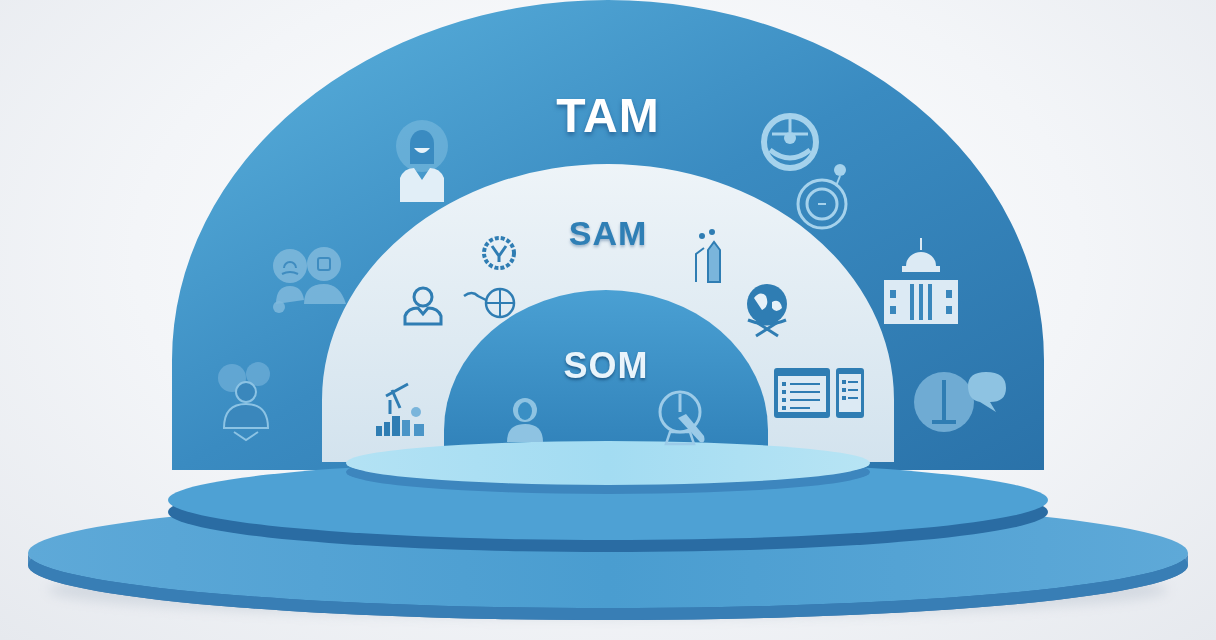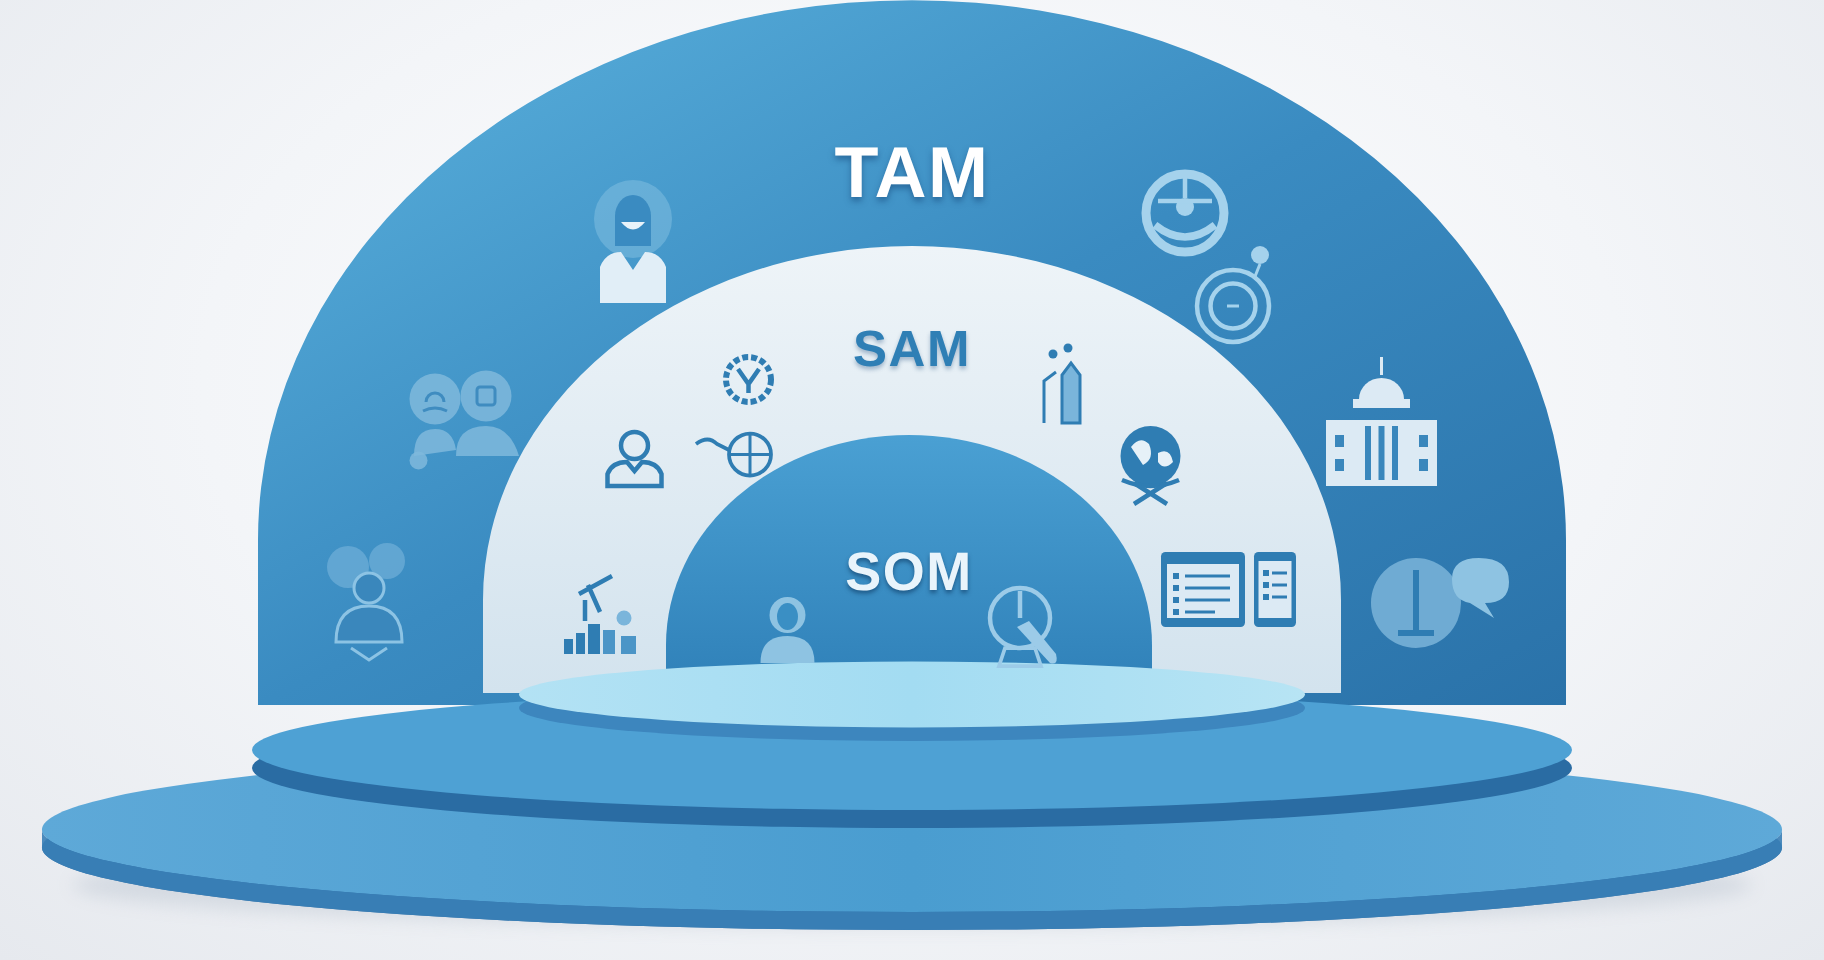--- a/index.html
+++ b/index.html
@@ -23,21 +23,21 @@
     }
     .label-tam {
       left: 608px; top: 88px; font-size: 48px; color: #ffffff;
       text-shadow: 0 3px 4px rgba(20,70,120,0.55);
     }
     .label-sam {
       left: 608px; top: 214px; font-size: 34px; color: #2f7fb5;
       text-shadow: 0 2px 3px rgba(20,70,120,0.35);
     }
     .label-som {
-      left: 606px; top: 360px; font-size: 36px; color: #e9f4fb;
+      left: 606px; top: 345px; font-size: 36px; color: #e9f4fb;
       text-shadow: 0 2px 3px rgba(10,50,90,0.55);
     }
     .icon { position: absolute; }
   </style>
 </head>
 <body>
 
 <div class="stage">
 
   <svg class="scene" width="1216" height="640" viewBox="0 0 1216 640">

